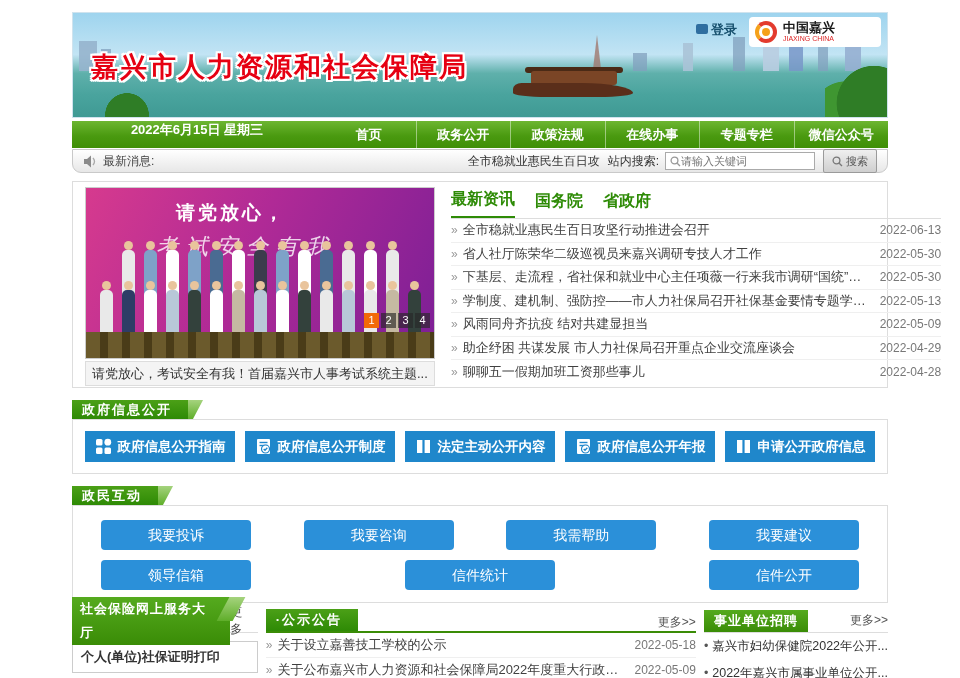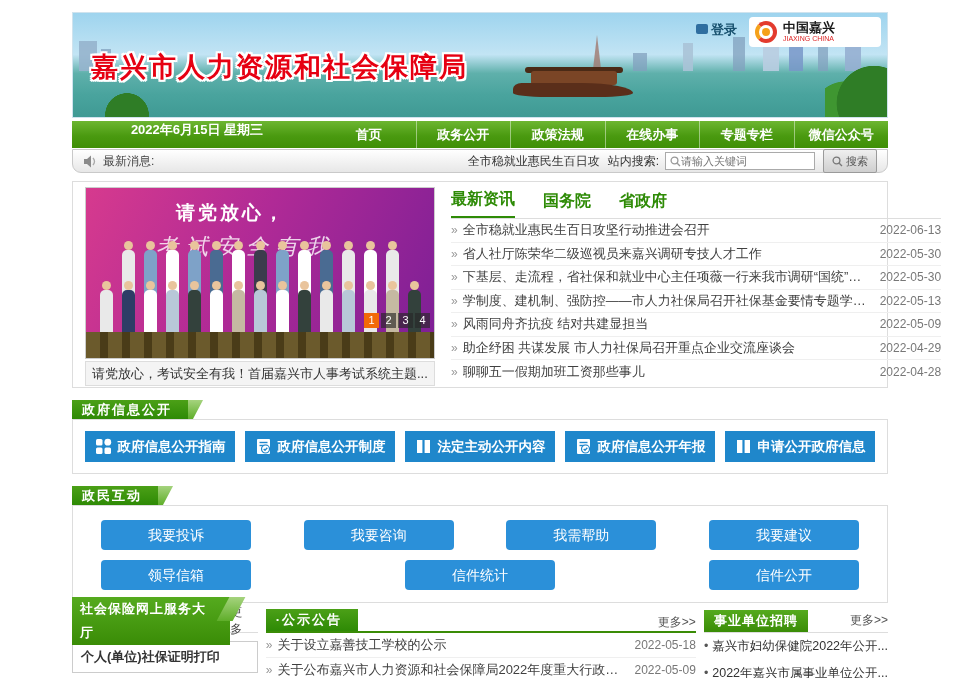--- a/index.html
+++ b/index.html
@@ -79,21 +79,21 @@
   .row-front span:nth-child(2n){background:#2e3d66;} .row-front span:nth-child(3n){background:#fff;}
   .row-front span:nth-child(4n){background:#b8c8d8;} .row-front span:nth-child(5n){background:#33413c;}
   .row-front span:nth-child(7n){background:#c5b9a2;}
   .pager { position:absolute; right:4px; bottom:30px; display:flex; gap:2px; }
   .pager b { width:15px; height:15px; font-size:11px; color:#fff; background:rgba(40,40,40,.65); text-align:center; line-height:15px; font-weight:normal; cursor:pointer; }
   .pager b.on { background:#f26a07; }
   .caption { width:350px; height:25px; margin-top:2px; background:#f4f4f4; border:1px solid #ddd; font-size:13px; color:#333;
     line-height:23px; padding:0 6px; white-space:nowrap; overflow:hidden; }
 
   .news { flex:1; margin-left:16px; }
-  .tabs { display:flex; gap:28px; border-bottom:1px solid #ddd; height:32px; align-items:flex-end; padding-bottom:0; }
+  .tabs { display:flex; gap:20px; border-bottom:1px solid #ddd; height:32px; align-items:flex-end; padding-bottom:0; }
   .tab { font-size:16px; font-weight:bold; color:#2e8b06; padding-bottom:6px; cursor:pointer; }
   .tab.active { border-bottom:2px solid #2e8b06; }
   .news-list { }
   .news-row { display:flex; align-items:center; height:23.5px; border-bottom:1px solid #efefef; font-size:13px; }
   .news-row:last-child { border-bottom:none; }
   .arrow { color:#999; margin-right:5px; font-size:12px; }
   .news-title { color:#404040; white-space:nowrap; overflow:hidden; text-overflow:ellipsis; flex:1; cursor:pointer; }
   .news-date { color:#777; font-size:12px; margin-left:10px; }
 
   

